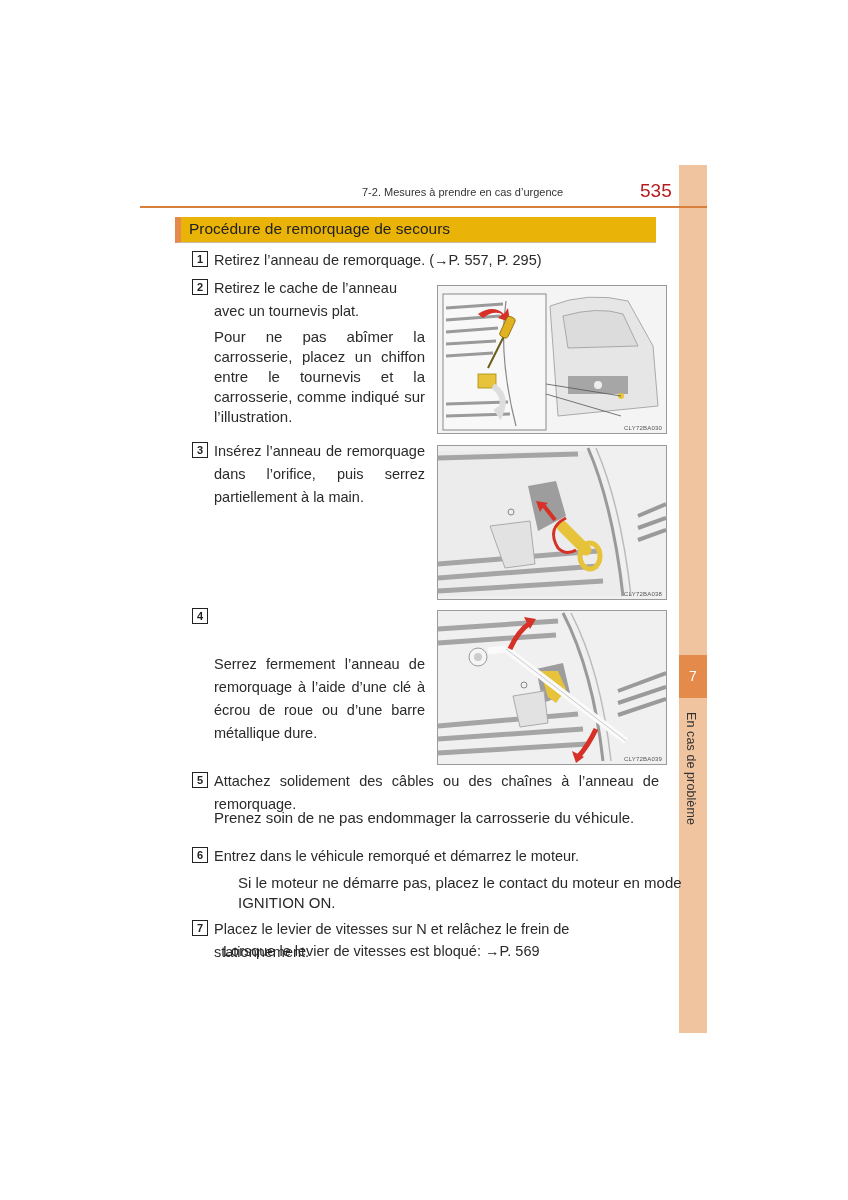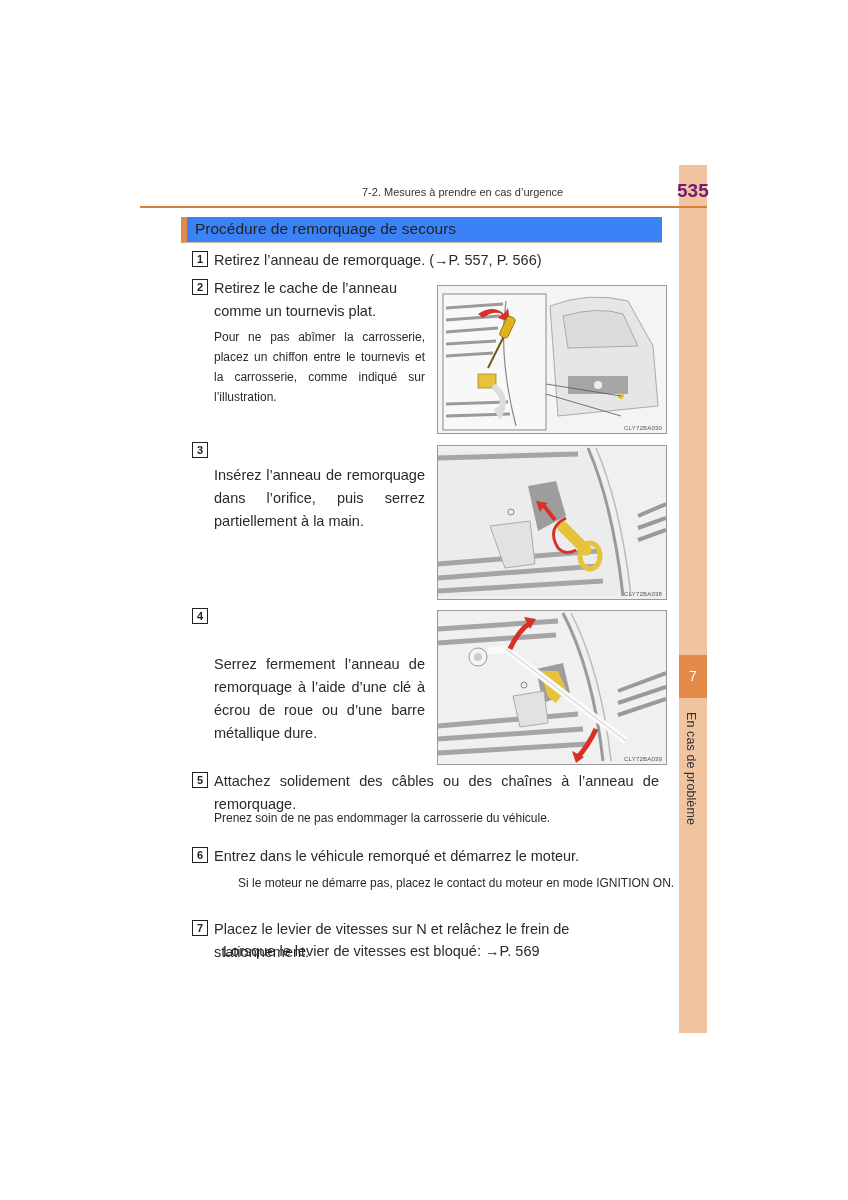--- a/index.html
+++ b/index.html
@@ -18,43 +18,43 @@
     position:absolute; left:684px; top:712px; writing-mode:vertical-rl;
     font-size:12.5px; color:#333; letter-spacing:0.1px;
   }
   .header-rule {
     position:absolute; left:140px; top:206px; width:567px; height:2px; background:#d97f3c;
   }
   .header-section {
     position:absolute; left:362px; top:186px; font-size:11px; color:#333;
   }
   .header-page {
-    position:absolute; left:640px; top:180px; font-size:19px; font-weight:bold; color:#701a75;margin-left:37px;
+    position:absolute; left:640px; top:180px; font-size:19px; font-weight:normal; color:#b91c1c;
   }
   .title-bar {
-    position:absolute; left:181px; top:217px; width:481px; height:26px;
-    background:#3b82f6; border-left:6px solid #e48a4a; border-bottom:1px solid #c9b9ab;
+    position:absolute; left:175px; top:217px; width:481px; height:26px;
+    background:#eab308; border-left:6px solid #e48a4a; border-bottom:1px solid #c9b9ab;
     box-sizing:border-box;
   }
   .title-text {
     position:absolute; left:8px; top:3px; font-size:15.5px; color:#222;
   }
   .step {
     position:absolute; left:192px;
   }
   .num-box {
     position:absolute; left:0; top:2px; width:16px; height:16px; border:1.3px solid #222;
     box-sizing:border-box; font-size:11px; font-weight:bold; text-align:center; line-height:14px;
     color:#222;
   }
   .step-text {
     position:absolute; left:22px; top:0; font-size:14.5px; line-height:23px; color:#2a2a2a;
   }
   .note-text {
-    position:absolute; left:22px; font-size:12px; line-height:20px; color:#2a2a2a;
+    position:absolute; left:22px; font-size:15px; line-height:20px; color:#2a2a2a;
   }
   .just { text-align:justify; }
   .illus {
     position:absolute; left:437px; width:230px; background:#f3f3f3; border:1px solid #9a9a9a;
     box-sizing:border-box; overflow:hidden;
   }
   .illus svg { display:block; }
   .code {
     position:absolute; right:4px; bottom:2px; font-size:6px; color:#555; letter-spacing:0.2px;
   }
@@ -69,26 +69,26 @@
 <div class="header-section">7-2. Mesures à prendre en cas d’urgence</div>
 <div class="header-page">535</div>
 <div class="header-rule"></div>
 
 <div class="title-bar">
   <span class="title-text">Procédure de remorquage de secours</span>
 </div>
 
 <div class="step" style="top:249px; width:470px;">
   <div class="num-box">1</div>
-  <div class="step-text" style="width:450px;">Retirez l’anneau de remorquage. (→P. 557, P. 566)</div>
+  <div class="step-text" style="width:450px;">Retirez l’anneau de remorquage. (→P. 557, P. 295)</div>
 </div>
 
 <div class="step" style="top:277px;">
   <div class="num-box">2</div>
-  <div class="step-text" style="width:212px;">Retirez le cache de l’anneau comme un tournevis plat.</div>
+  <div class="step-text" style="width:212px;">Retirez le cache de l’anneau avec un tournevis plat.</div>
   <div class="note-text just" style="top:50px; width:211px;">Pour ne pas abîmer la carrosserie, placez un chiffon entre le tournevis et la carrosserie, comme indiqué sur l’illustration.</div>
 </div>
 
 <div class="illus" style="top:285px; height:149px;">
   <svg width="230" height="149">
     <rect x="0" y="0" width="230" height="149" fill="#f4f4f4"></rect>
 
     <path d="M112 20 Q150 5 190 15 L215 60 L220 120 L120 130 Z" fill="#e6e6e6" stroke="#aaa" stroke-width="1"></path>
     <path d="M125 30 Q160 20 185 28 L200 60 L130 62 Z" fill="#dcdcdc" stroke="#999" stroke-width="0.8"></path>
     <rect x="130" y="90" width="60" height="18" fill="#8a8a8a" opacity="0.7"></rect>
@@ -116,21 +116,21 @@
     <rect x="65" y="30" width="9" height="22" rx="3" fill="#e0b21f" stroke="#8a6d0e" stroke-width="0.8" transform="rotate(25 69 41)"></rect>
 
     <rect x="40" y="88" width="18" height="14" fill="#e6c33a" stroke="#a88b12" stroke-width="0.8"></rect>
     <path d="M55 100 Q70 110 62 128 L58 122" fill="none" stroke="#ddd" stroke-width="6"></path>
   </svg>
   <span class="code">CLY72BA030</span>
 </div>
 
 <div class="step" style="top:440px;">
   <div class="num-box">3</div>
-  <div class="step-text just" style="width:211px;margin-top:24px;">Insérez l’anneau de remorquage dans l’orifice, puis serrez partiellement à la main.</div>
+  <div class="step-text just" style="width:211px;">Insérez l’anneau de remorquage dans l’orifice, puis serrez partiellement à la main.</div>
 </div>
 
 <div class="illus" style="top:445px; height:155px;">
   <svg width="230" height="155">
     <rect x="0" y="0" width="230" height="155" fill="#f0f0f0"></rect>
     <path d="M0 5 L150 5 Q170 60 190 150 L0 150 Z" fill="#ececec"></path>
     <path d="M150 2 Q175 60 185 150" fill="none" stroke="#9a9a9a" stroke-width="3"></path>
     <path d="M158 2 Q183 60 193 150" fill="none" stroke="#bbb" stroke-width="1.5"></path>
     <g stroke="#a5a5a5" stroke-width="5">
       <line x1="0" y1="118" x2="160" y2="105"></line>

